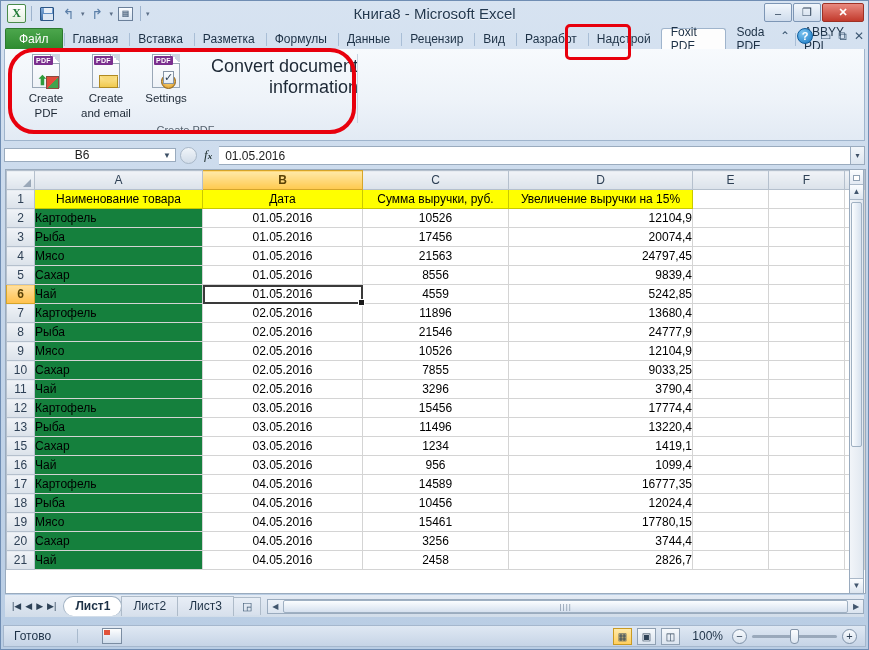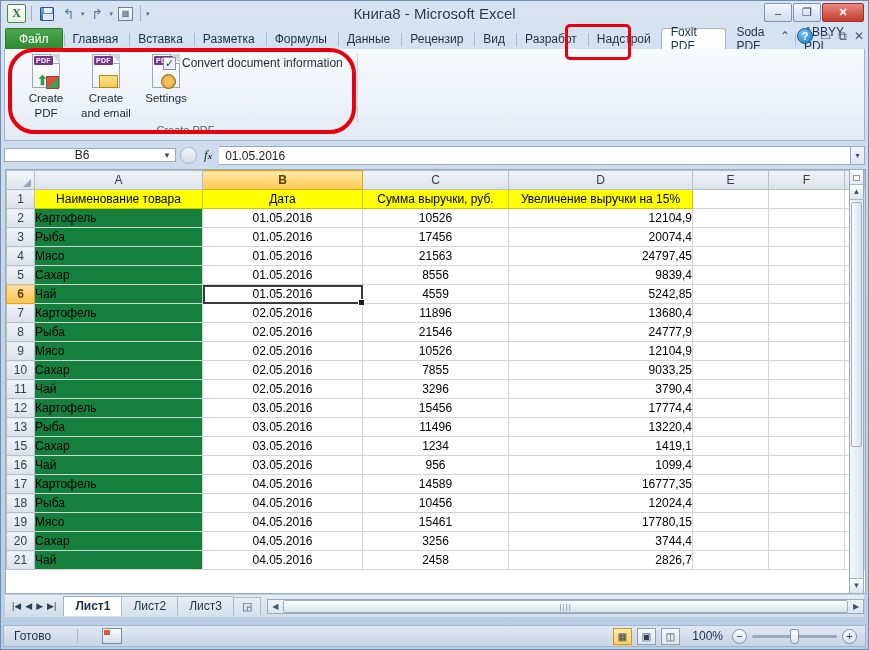--- a/index.html
+++ b/index.html
@@ -91,21 +91,21 @@
     background:linear-gradient(135deg,#e24b3c 0 50%, #3fa34d 50% 100%); border:1px solid #8a4a3c;}
   .badge-mail { position:absolute; left:2px; bottom:1px; width:19px;height:13px;
     background:linear-gradient(180deg,#fde79a,#f0c94e); border:1px solid #b08a22; }
   .badge-mail:after{content:"";position:absolute;left:0;top:0;width:0;height:0;
     border-left:9px solid transparent;border-right:9px solid transparent;border-top:7px solid #f7d978;}
   .badge-gear { position:absolute; left:4px; bottom:0px; width:15px;height:15px; border-radius:50%;
     background:radial-gradient(circle,#f3c15a 40%,#c98a22 100%); border:1px solid #8d5f12; }
   .chk-row { position:absolute; left:150px; top:5px; display:flex; align-items:center; gap:6px; }
   .chkbox { width:13px;height:13px;border:1px solid #8795a6;background:linear-gradient(180deg,#fbfdff,#e6edf5);
     font-size:11px;color:#2c3f55;text-align:center;line-height:11px; }
-  .chk-lbl { font-size:12px; color:#1d2835; }
+  .chk-lbl { font-size:18px; color:#1d2835;text-align:right; }
   
   .redbox {
     position:absolute; border:4px solid #e8000d; border-radius:26px; pointer-events:none;
   }
   .redbox2 { position:absolute; border:3px solid #e8000d; border-radius:5px; pointer-events:none; }
   
   .fbar { position:relative; height:22px; margin:3px 3px 0 3px; display:flex; align-items:center; }
   .namebox {
     width:172px; height:14px; background:#fff; border:1px solid #9aabbe;
     display:flex; align-items:center; justify-content:center; position:relative;
@@ -159,21 +159,21 @@
   .vsb-split { position:absolute; top:0; left:0; right:0; height:15px;
      background:linear-gradient(180deg,#fbfdff,#e3eaf3); border-bottom:1px solid #aab8c8; }
   .vsb-split:after{content:"";position:absolute;left:3px;right:3px;top:5px;height:4px;border:1px solid #8fa0b3;background:#fff;}
   
   .sheetbar { position:absolute; left:4px; top:594px; right:4px; height:22px; display:flex; align-items:center;
      background:linear-gradient(180deg,#e4ebf4,#d2dde9); }
   .navbtns { display:flex; align-items:center; gap:4px; padding:0 7px; font-size:9px; color:#2e4257; }
   .stab { font-size:12px; padding:2px 11px 3px 11px; color:#1d3146;
      background:linear-gradient(180deg,#e8eef6,#d7e0ec); border:1px solid #aebbc9; border-bottom:none;
      transform:skewX(-0deg); margin-right:-1px; position:relative; }
-  .stab.active { background:#ffffff; font-weight:bold; border-color:#9fb0c2; }
+  .stab.active { background:#ffffff; font-weight:bold; border-color:#9fb0c2;border-radius:10px; }
   .stab-new { font-size:11px; padding:2px 8px; color:#3a5570;
      background:linear-gradient(180deg,#e8eef6,#d7e0ec); border:1px solid #aebbc9; border-bottom:none; }
   .hscroll { flex:1; margin-left:6px; height:15px; display:flex; align-items:center;
      background:linear-gradient(180deg,#eef3f9,#dbe4ef); border:1px solid #9aabbe; }
   .hsb-btn { width:14px; text-align:center; font-size:8px; color:#41566e; }
   .hsb-thumb { flex:1; height:13px; margin:0 1px;
      background:linear-gradient(180deg,#fbfdff,#d6e1ee); border:1px solid #9fb0c2; border-radius:2px;
      text-align:center; font-size:8px; color:#7e8fa2; line-height:12px; letter-spacing:1px;}
   
   .statusbar { position:absolute; left:2px; right:2px; bottom:2px; height:22px;

